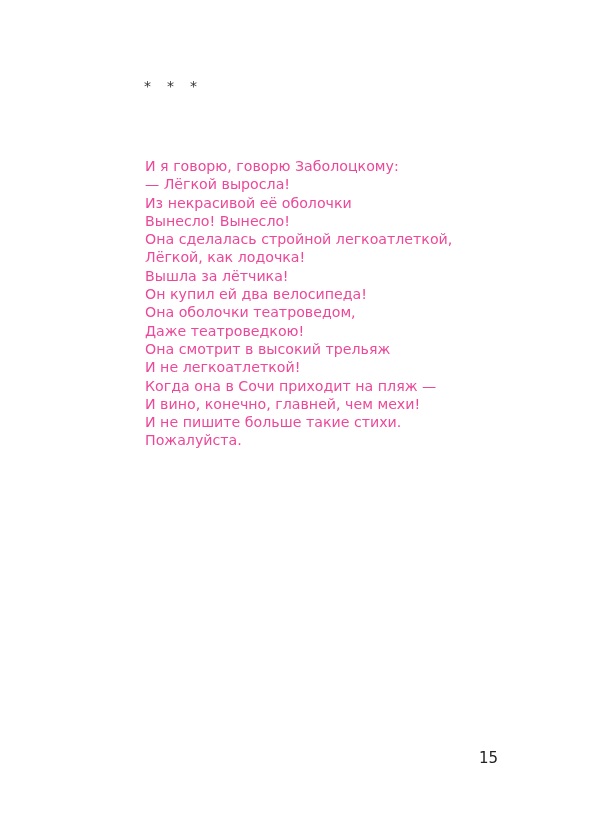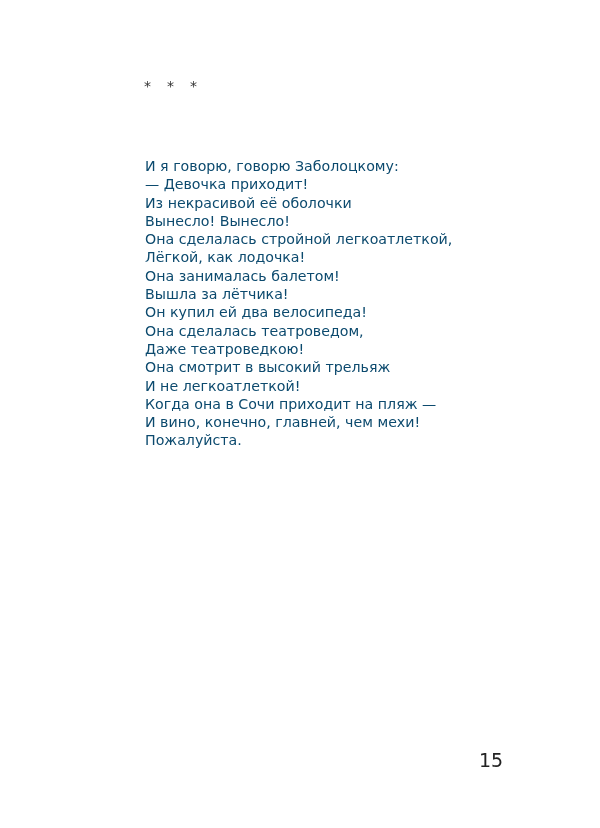--- a/index.html
+++ b/index.html
@@ -7,47 +7,47 @@
     width: 600px; height: 828px; background: #ffffff; position: relative; overflow: hidden;
     font-family: "DejaVu Sans", sans-serif; color: #222222;
   }
   .stars {
     position: absolute; left: 144px; top: 78px;
     font-size: 14px; letter-spacing: 0; color: #333;
   }
   .stars span { display: inline-block; width: 23px; }
   .poem {
     position: absolute; left: 145px; top: 157px;
-    font-size: 14.2px; line-height: 18.3px; color: #0c4a6e;
+    font-size: 14.2px; line-height: 18.3px; color: #ec4899;
   }
   .poem .line { white-space: nowrap; }
   .page-number {
     position: absolute; left: 479px; top: 749px;
-    font-size: 19px; color: #222;
+    font-size: 15px; color: #222;
   }
 </style>
 </head>
 <body>
 
 <div class="stars">
   <span>*</span><span>*</span><span>*</span>
 </div>
 
 <div class="poem">
   <div class="line">И я говорю, говорю Заболоцкому:</div>
-  <div class="line">— Девочка приходит!</div>
+  <div class="line">— Лёгкой выросла!</div>
   <div class="line">Из некрасивой её оболочки</div>
   <div class="line">Вынесло! Вынесло!</div>
   <div class="line">Она сделалась стройной легкоатлеткой,</div>
   <div class="line">Лёгкой, как лодочка!</div>
-  <div class="line">Она занималась балетом!</div>
   <div class="line">Вышла за лётчика!</div>
   <div class="line">Он купил ей два велосипеда!</div>
-  <div class="line">Она сделалась театроведом,</div>
+  <div class="line">Она оболочки театроведом,</div>
   <div class="line">Даже театроведкою!</div>
   <div class="line">Она смотрит в высокий трельяж</div>
   <div class="line">И не легкоатлеткой!</div>
   <div class="line">Когда она в Сочи приходит на пляж —</div>
   <div class="line">И вино, конечно, главней, чем мехи!</div>
+  <div class="line">И не пишите больше такие стихи.</div>
   <div class="line">Пожалуйста.</div>
 </div>
 
 <div class="page-number">15</div>
 
 </body></html>

